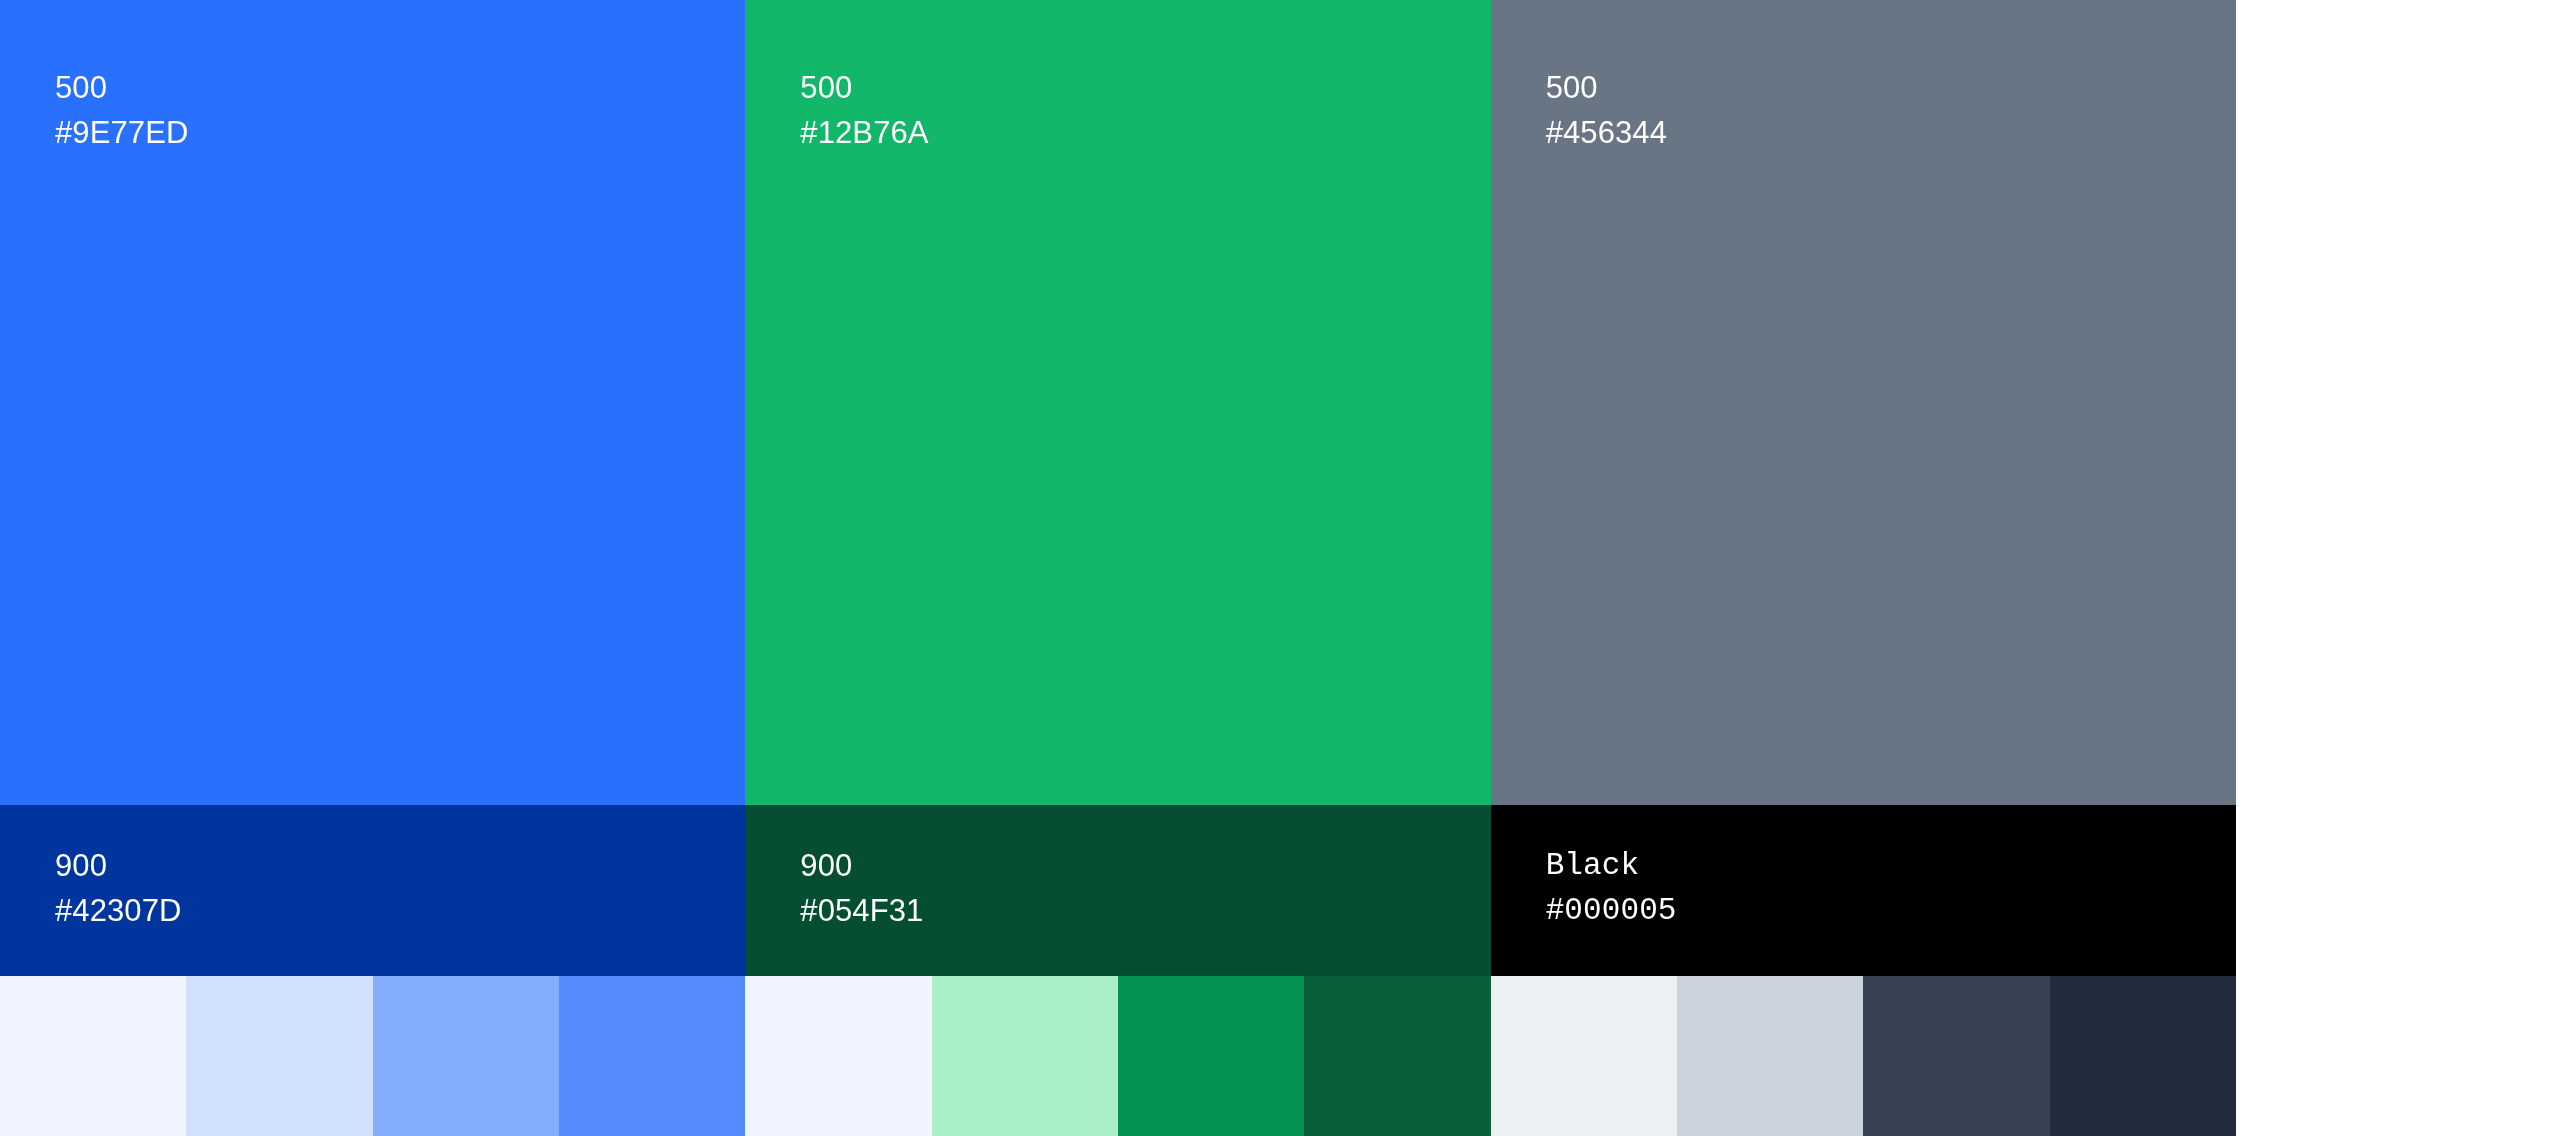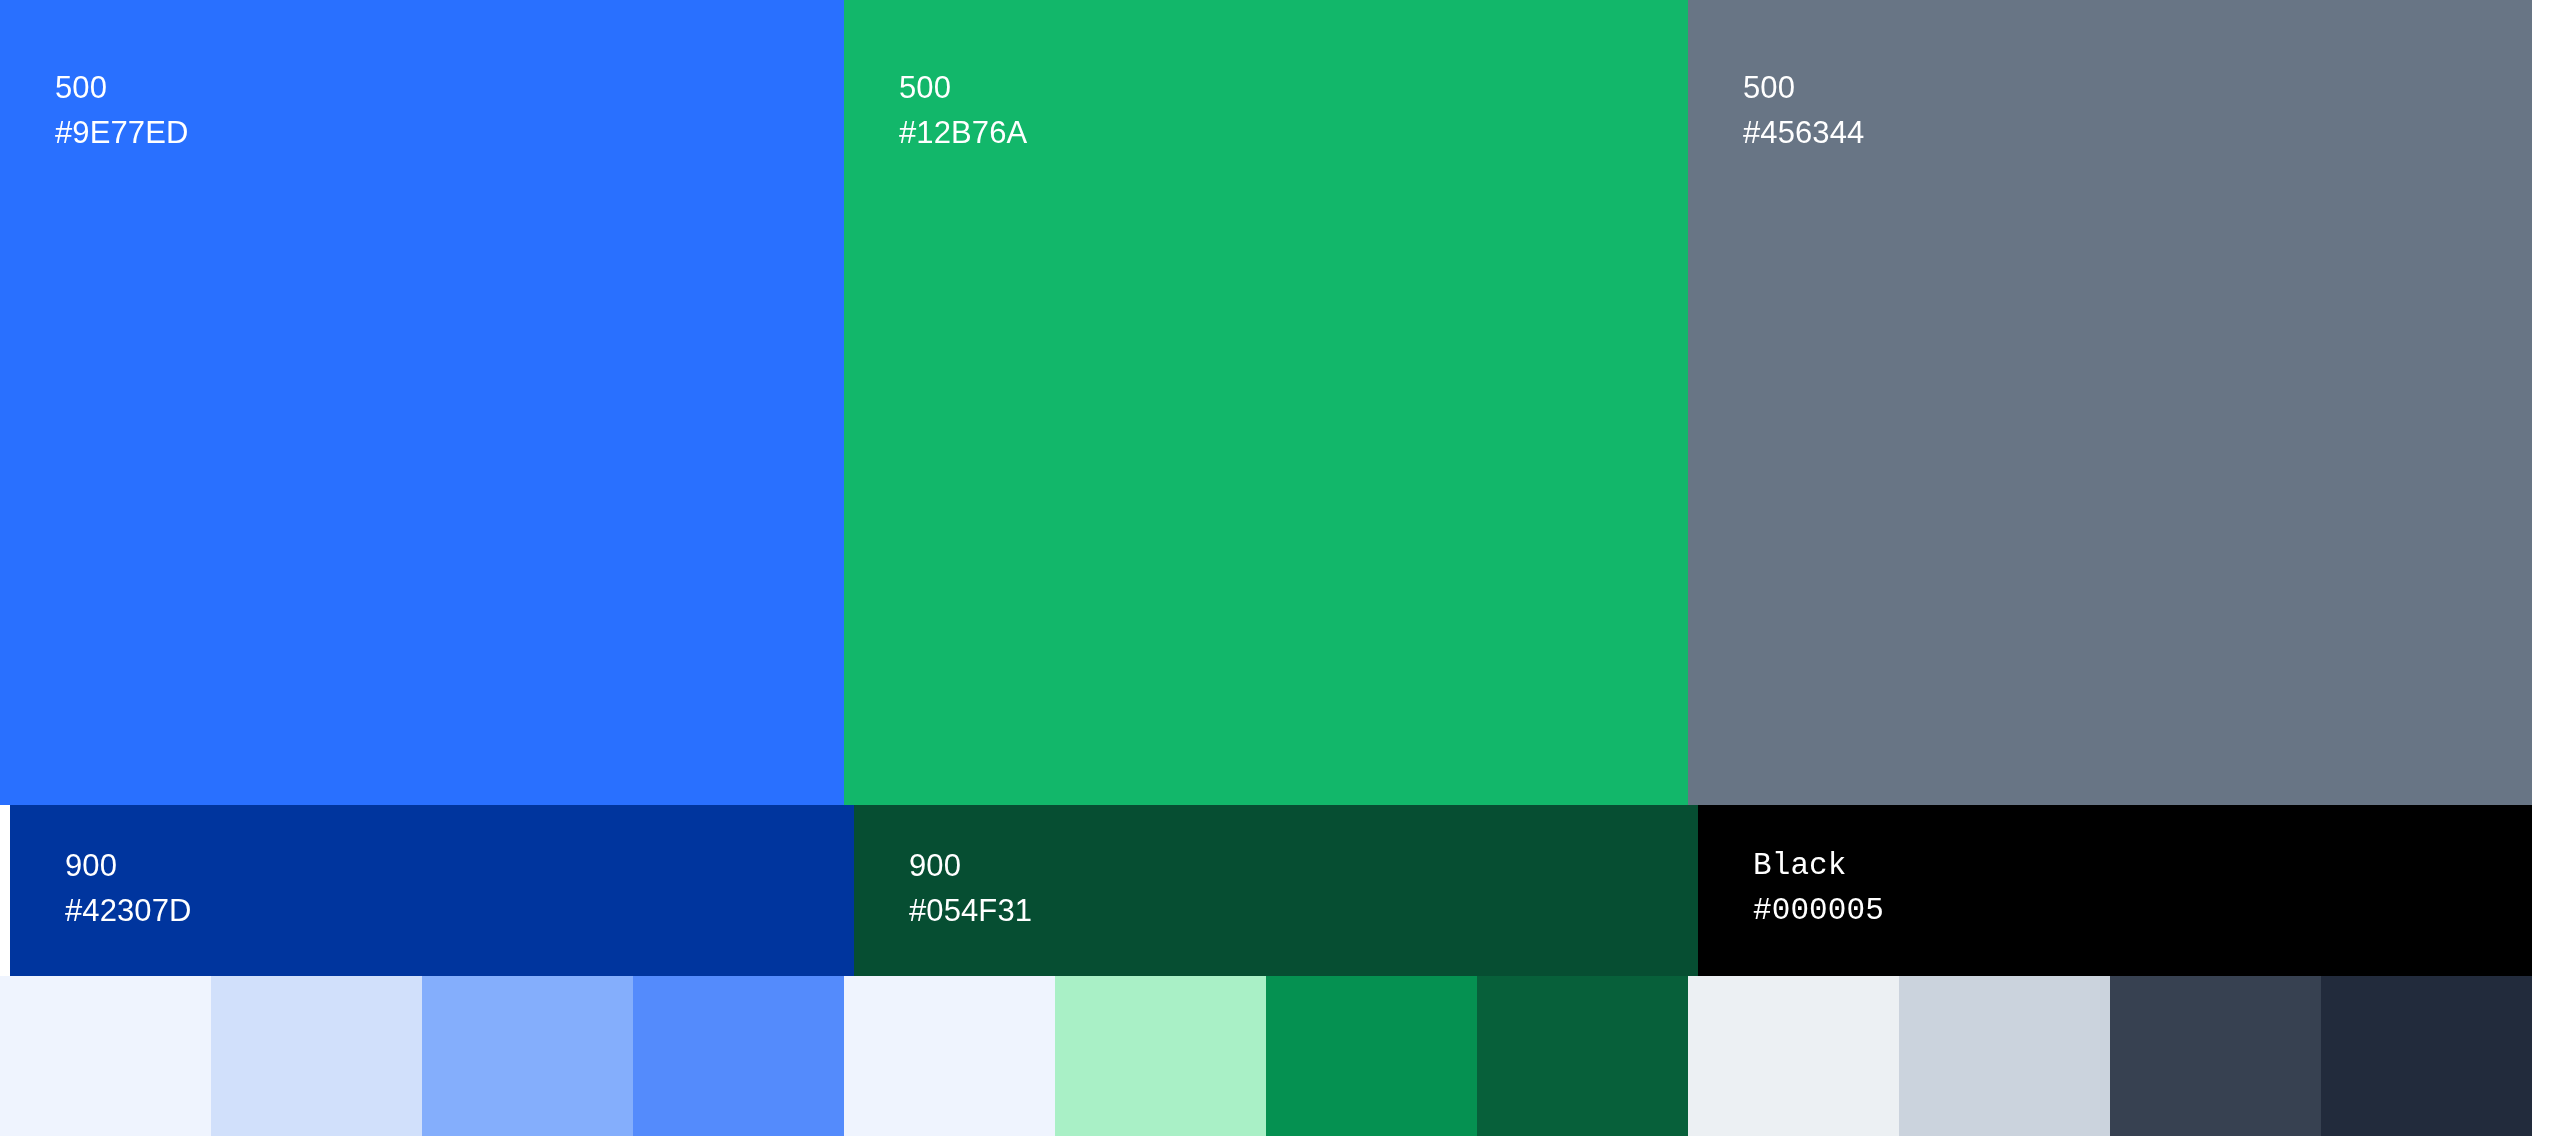--- a/index.html
+++ b/index.html
@@ -8,35 +8,35 @@
     padding: 0;
     background: #ffffff;
   }
   body {
     font-family: "Liberation Sans", sans-serif;
     -webkit-font-smoothing: antialiased;
   }
 
   #palette-board {
     position: relative;
-    width: 2532px;
+    width: 2236px;
     height: 1137px;
     overflow: hidden;
     display: flex;
     flex-direction: column;
   }
 
   
   .tile-row {
     display: flex;
     flex-direction: row;
     width: 100%;
   }
   .tile-row.row-500 { height: 805px; }
-  .tile-row.row-900 { height: 171px; padding-left: 10px; }
+  .tile-row.row-900 { height: 171px; }
 
   .tile {
     position: relative;
     flex: 1 1 0;
     box-sizing: border-box;
   }
 
   .tile-label {
     position: absolute;
     left: 55px;

